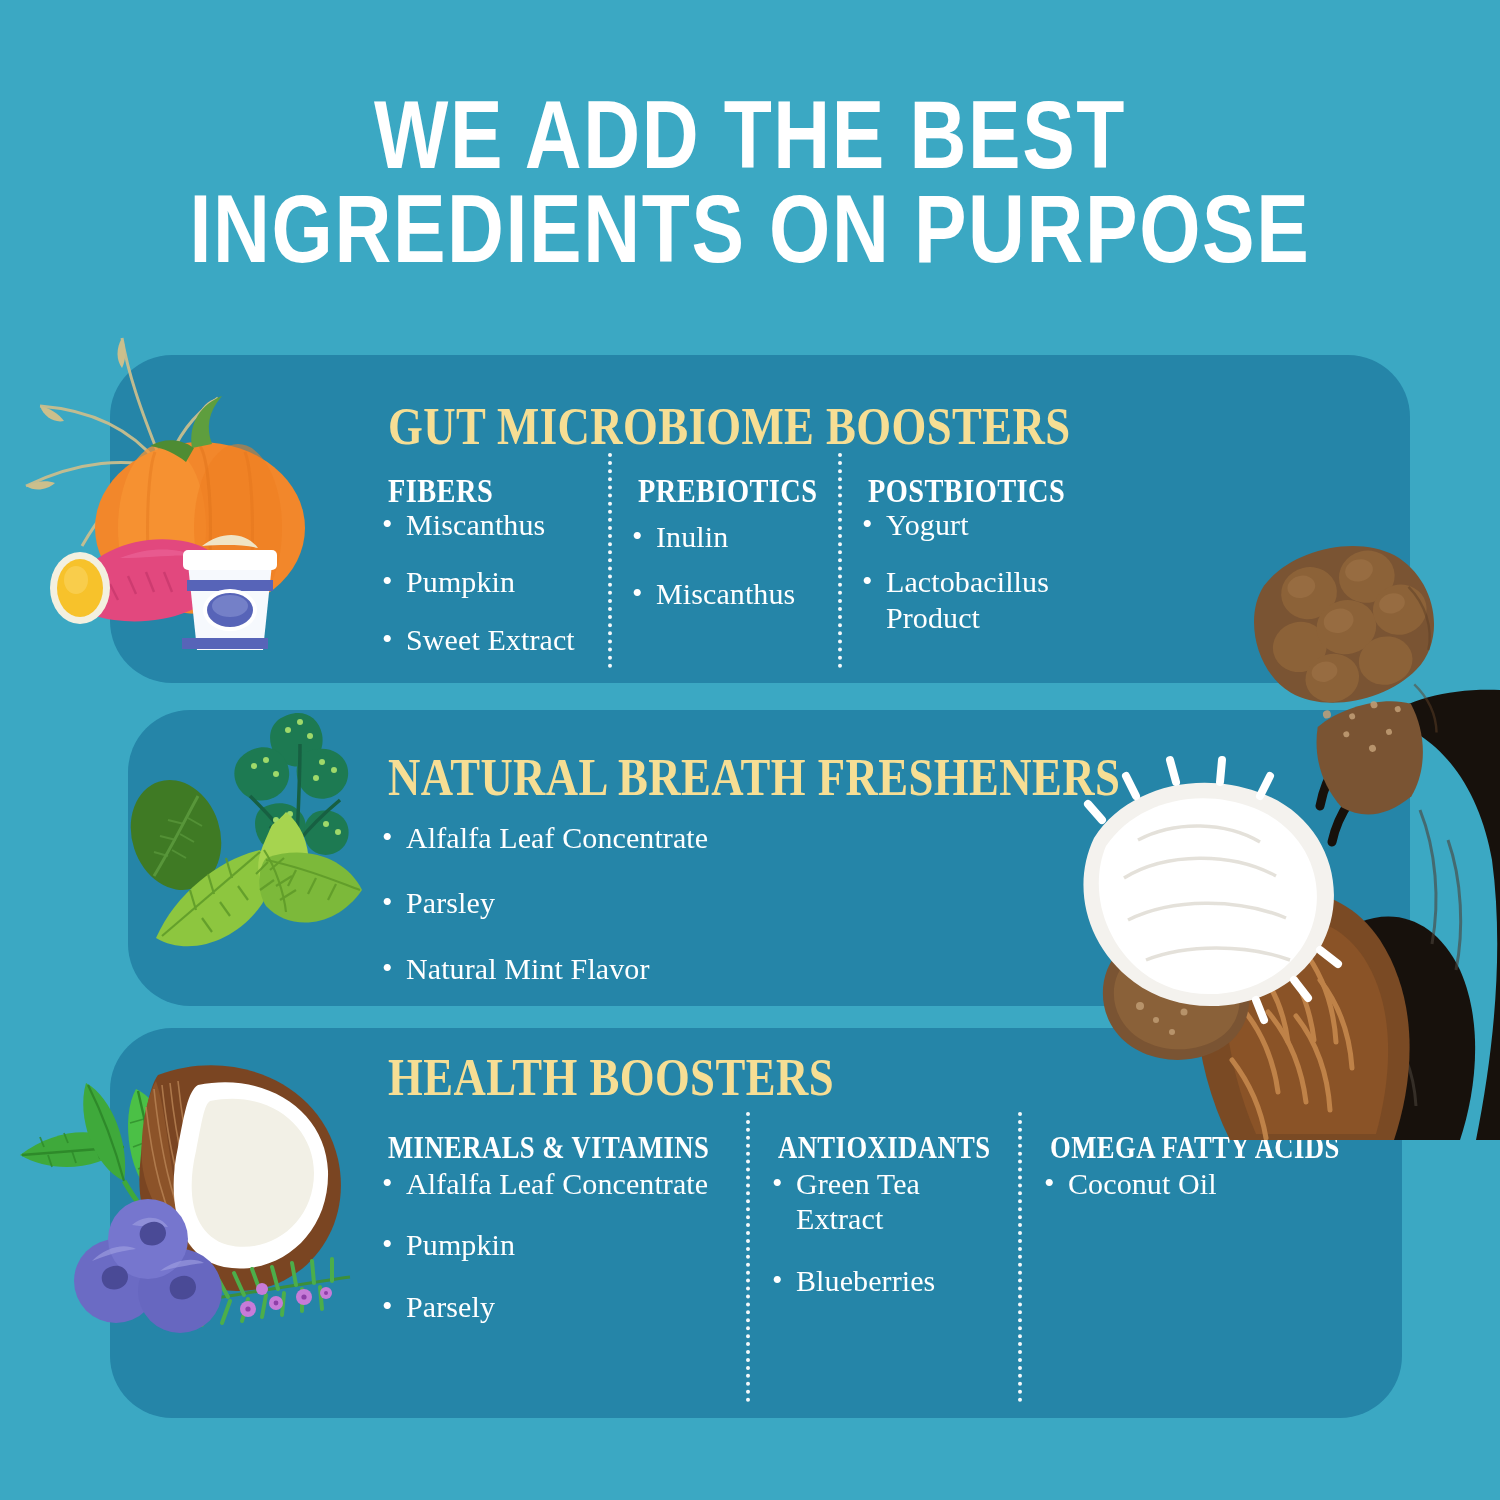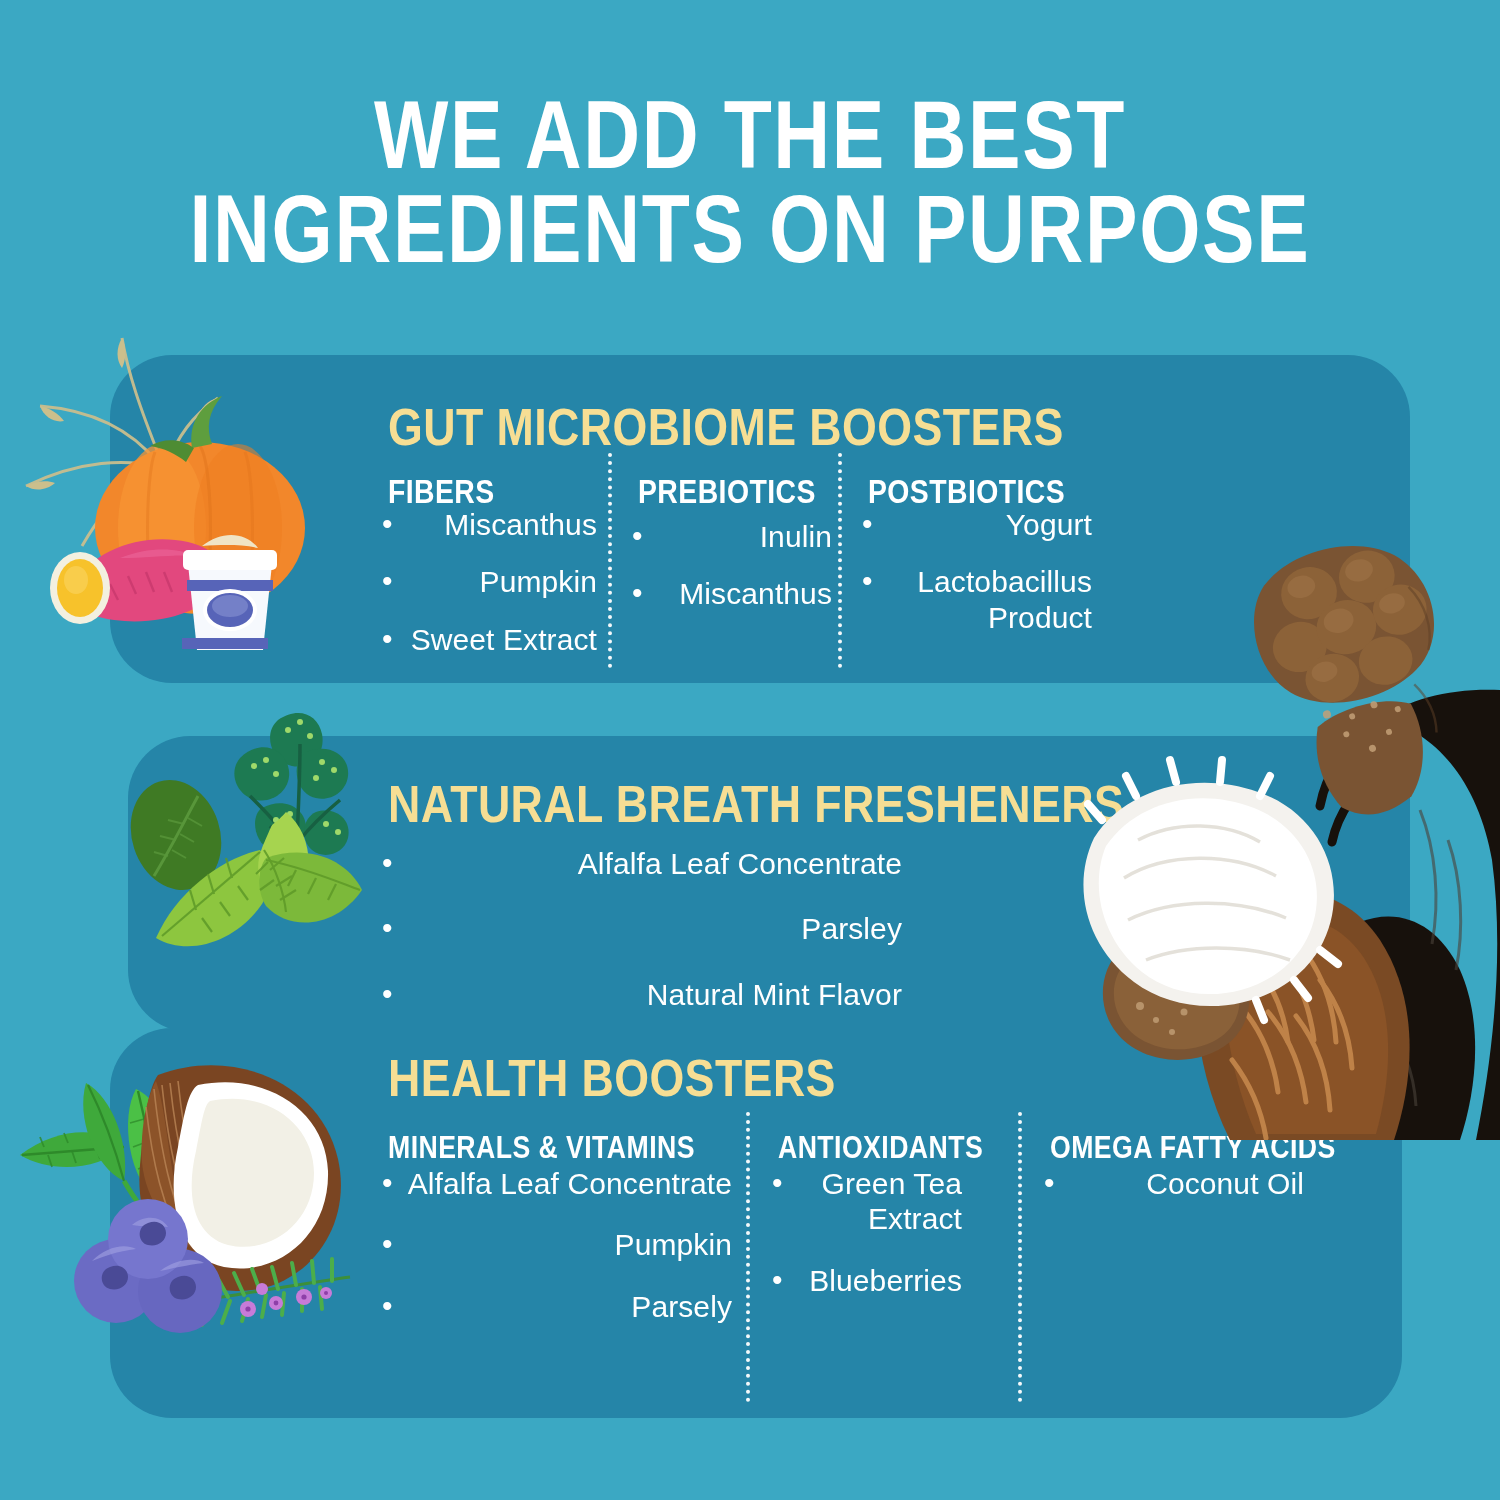--- a/index.html
+++ b/index.html
@@ -26,24 +26,24 @@
   }
   .headline .ln{display:block;}
 
   
   .card{
     position:absolute;
     background:#2585A8;
     border-radius:62px;
   }
   #card1{left:110px;top:355px;width:1300px;height:328px;}
-  #card2{left:128px;top:736px;width:1282px;height:296px;}
+  #card2{left:128px;top:710px;width:1282px;height:296px;}
   #card3{left:110px;top:1028px;width:1292px;height:390px;}
 
-  .card-inner{position:absolute;left:0;top:0;right:0;bottom:0;}
+  .card-inner{position:absolute;left:0;top:0;right:0;bottom:0;font-family:Liberation Serif, serif;}
 
   .card-title{
     position:absolute;
     color:#F6DE94;
     font-weight:bold;
     font-size:52px;
     letter-spacing:0.5px;
     transform:scaleX(0.86);
     transform-origin:0 50%;
     white-space:nowrap;
@@ -62,21 +62,20 @@
 
   .lst{position:absolute;margin:0;padding:0;list-style:none;}
   .lst li{
     color:#FFFFFF;
     font-size:30px;
     line-height:1.18;
     margin-bottom:22px;
     position:relative;
     padding-left:24px;
     letter-spacing:0.1px;
-    text-align:right;
   }
   .lst li:before{
     content:"\2022";
     position:absolute;left:0;top:-1px;
     font-size:30px;color:#FFFFFF;
   }
 
   .divider{
     position:absolute;
     width:0;

